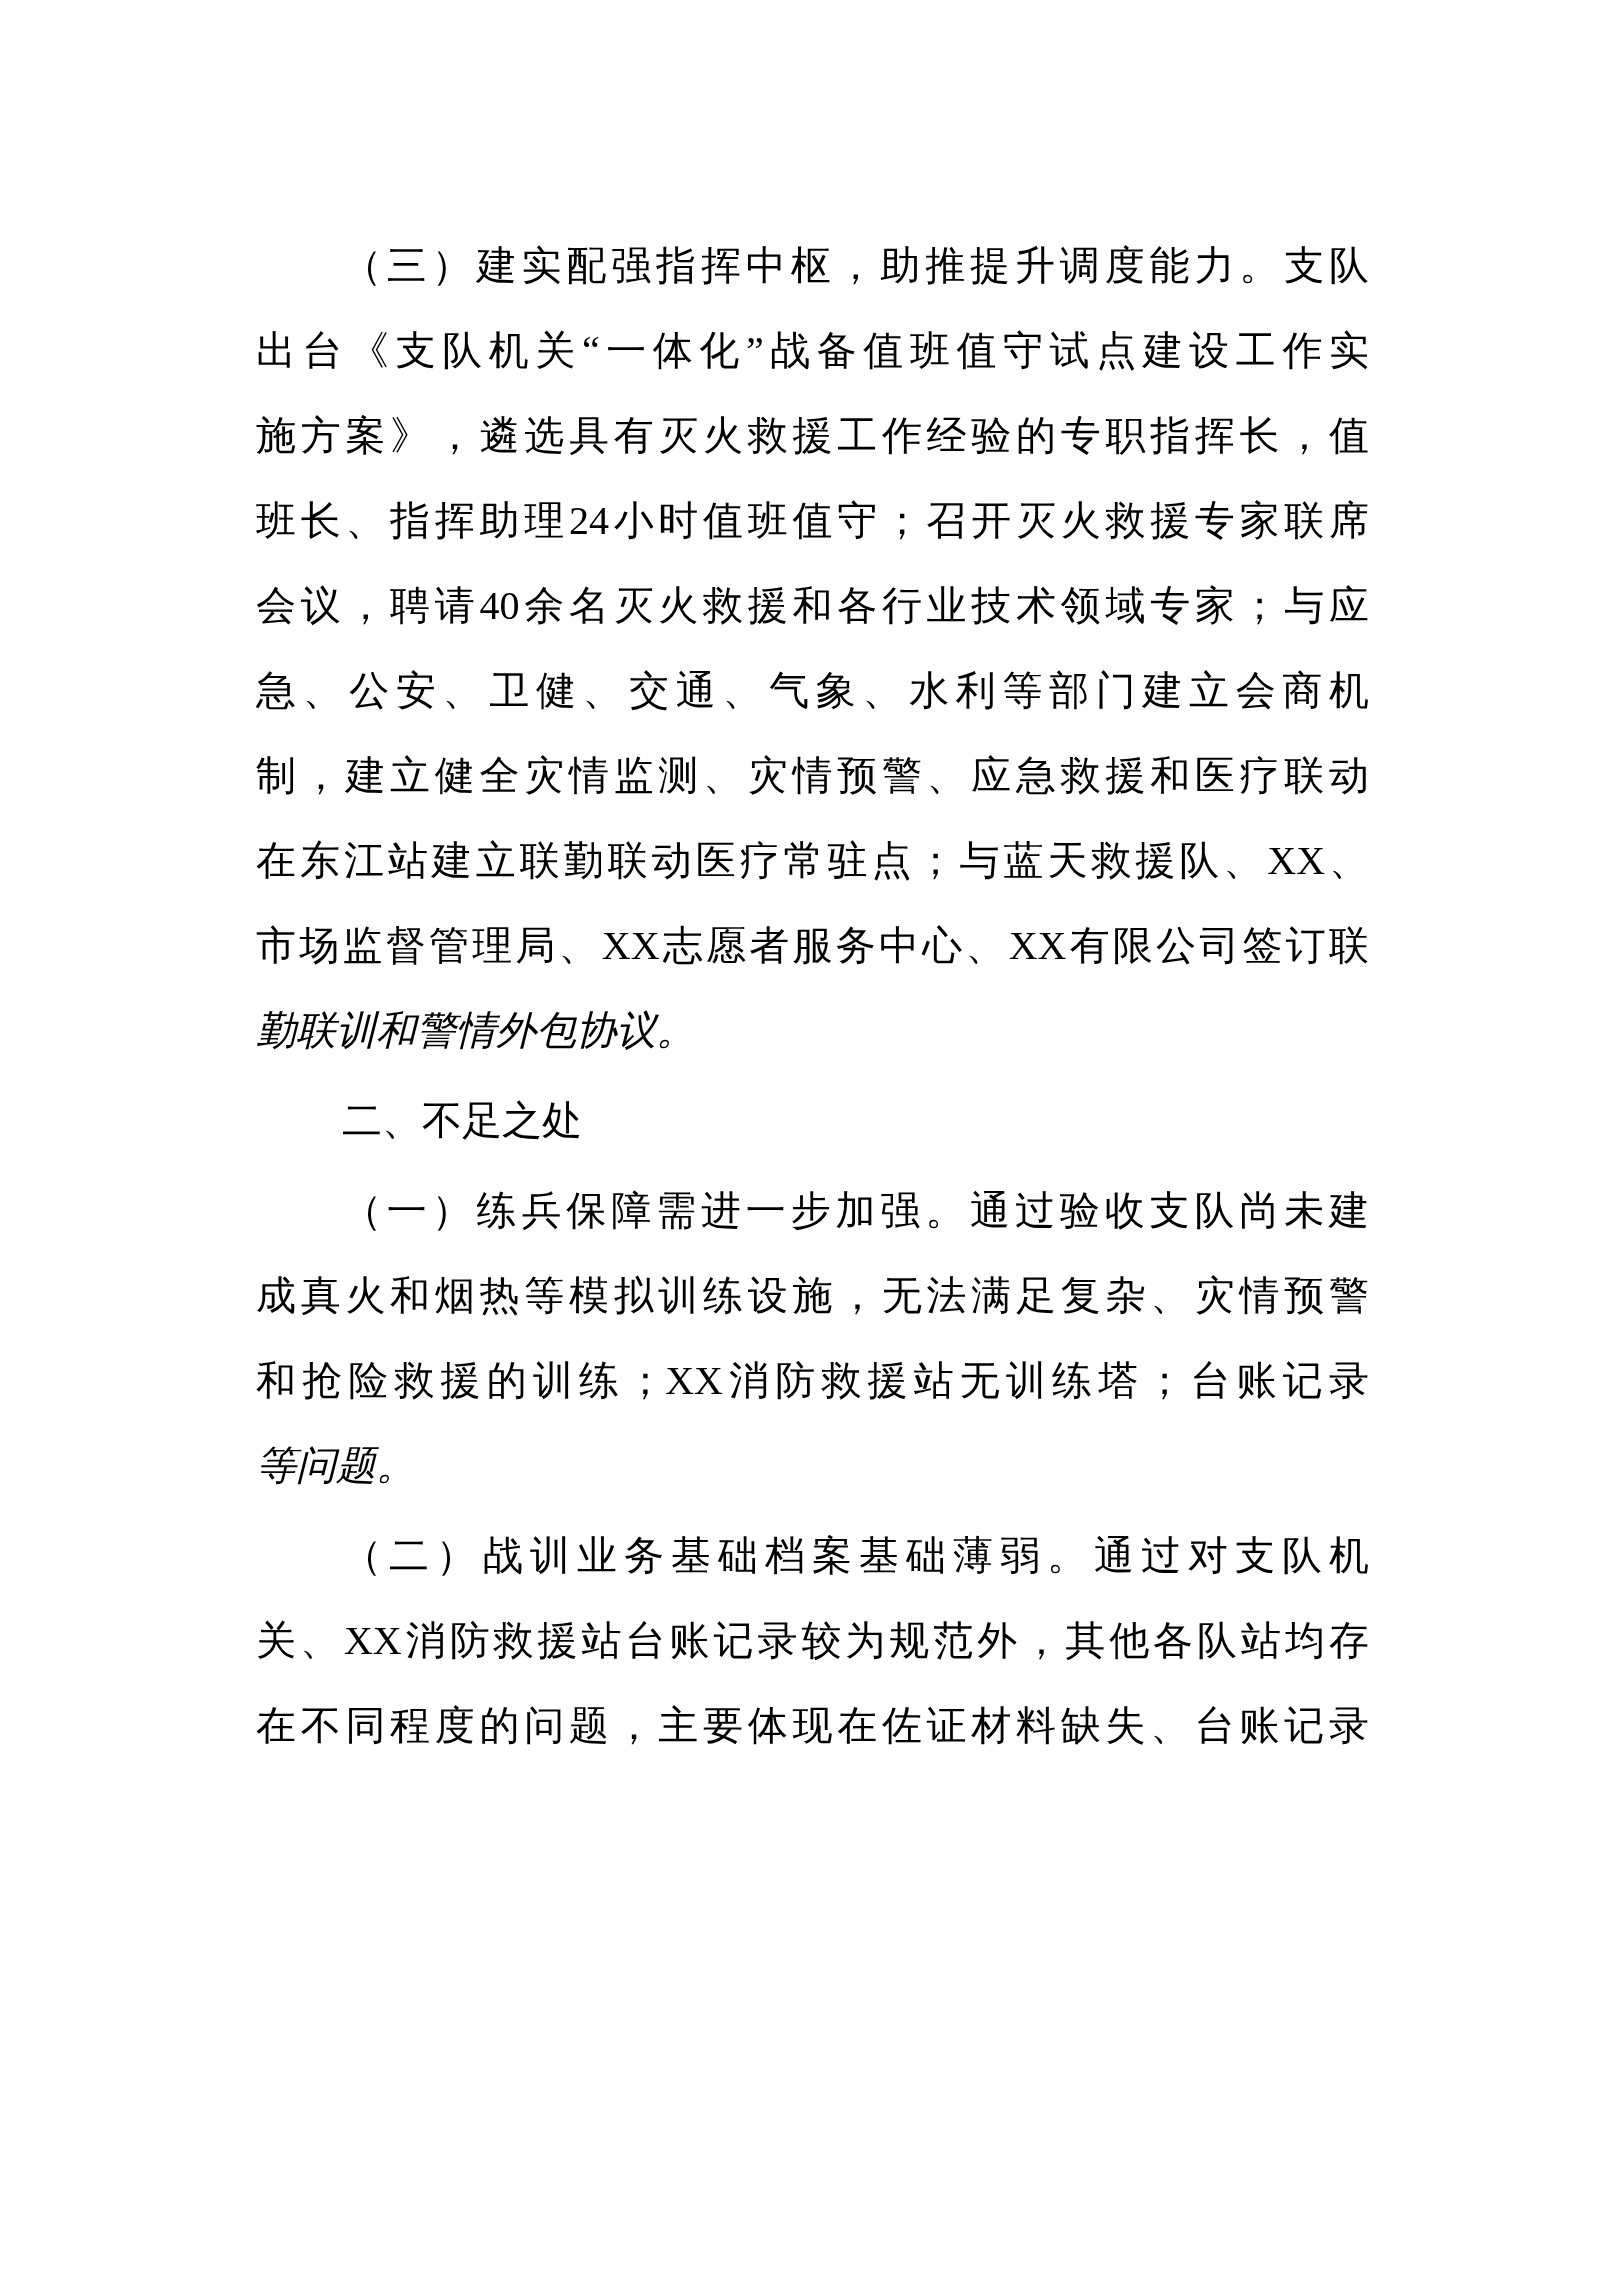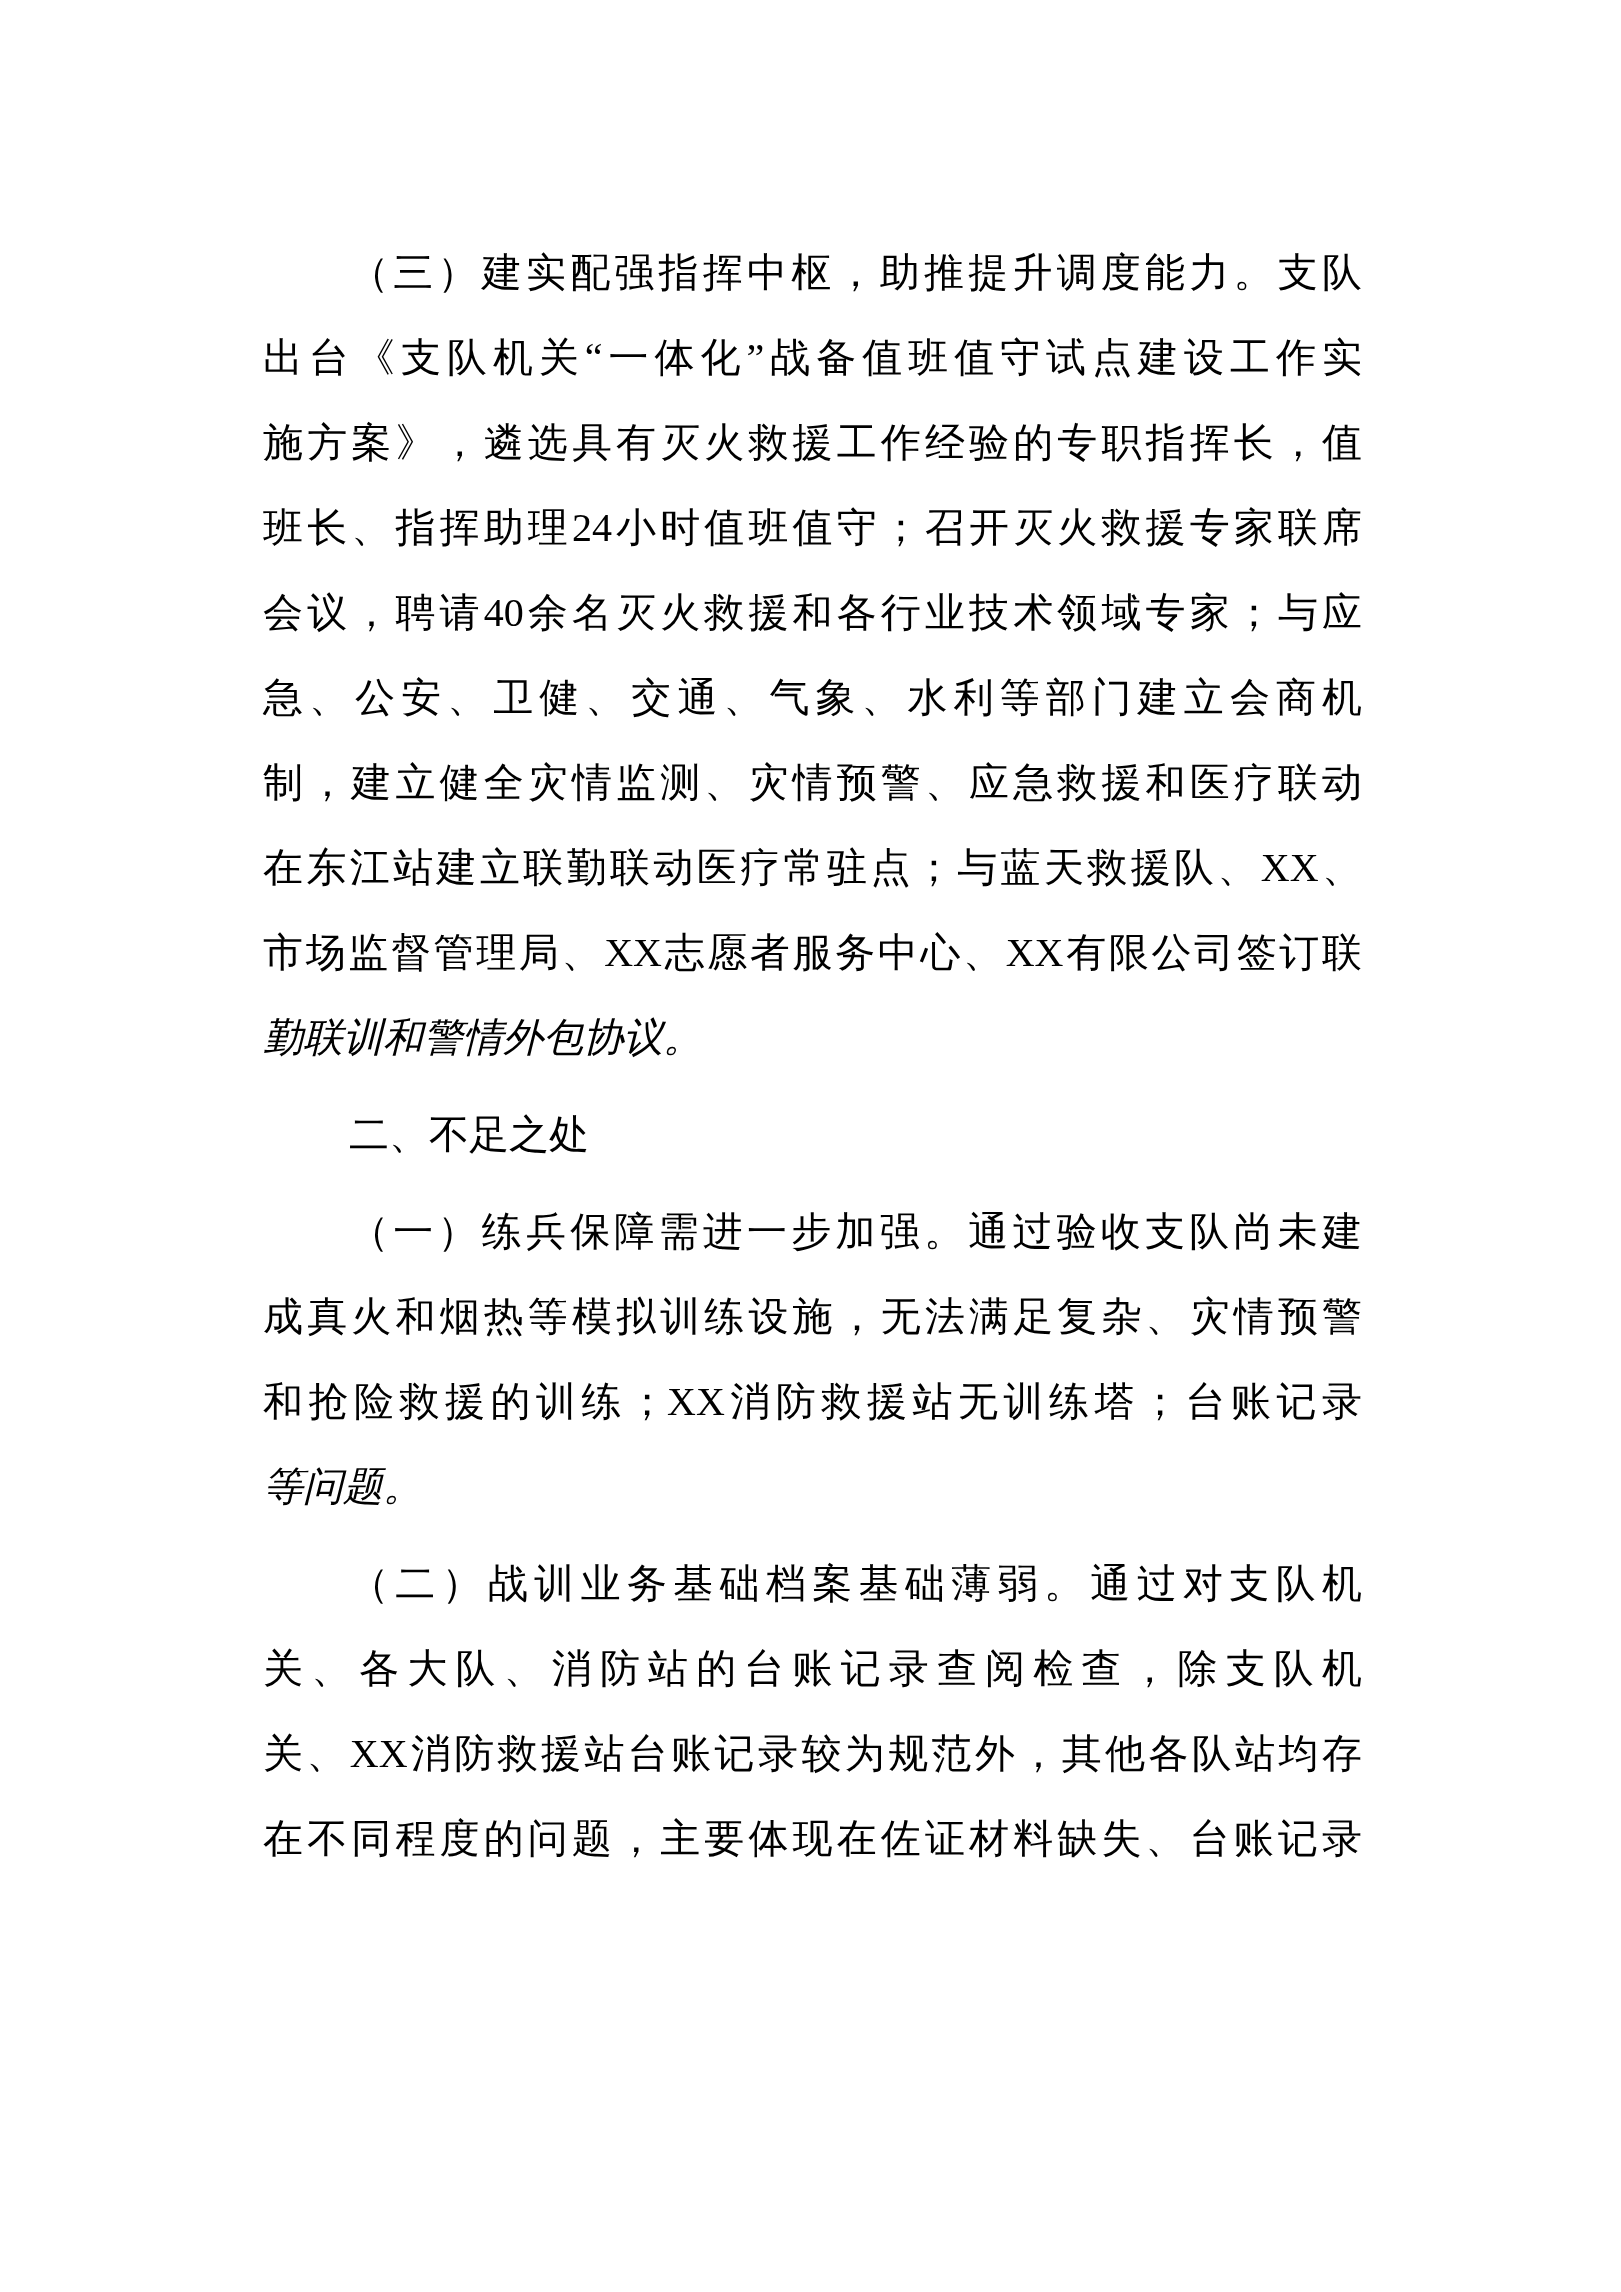--- a/index.html
+++ b/index.html
@@ -45,21 +45,21 @@
     }
     .line.indent {
       padding-left: 86px;
     }
     .line.heading {
       font-family: Liberation Sans, sans-serif;
       font-weight: normal;
       text-align-last: left;
     }
     .paragraph {
-      margin: 12px;
+      margin: 5px;
       padding: 0;
     }
   </style>
 </head>
 <body>
 
 <div class="page">
   <div class="content">
 
     <div class="paragraph">
@@ -81,20 +81,19 @@
 
     <div class="paragraph">
       <div class="line indent">（一）练兵保障需进一步加强。通过验收支队尚未建</div>
       <div class="line">成真火和烟热等模拟训练设施，无法满足复杂、灾情预警</div>
       <div class="line">和抢险救援的训练；XX消防救援站无训练塔；台账记录</div>
       <div class="line last">等问题。</div>
     </div>
 
     <div class="paragraph">
       <div class="line indent">（二）战训业务基础档案基础薄弱。通过对支队机</div>
-      <div class="line">关、各大队、消防站的台账记录查阅检查，除支队机</div>
       <div class="line">关、XX消防救援站台账记录较为规范外，其他各队站均存</div>
       <div class="line">在不同程度的问题，主要体现在佐证材料缺失、台账记录</div>
     </div>
 
   </div>
 </div>
 
 
 </body></html>

